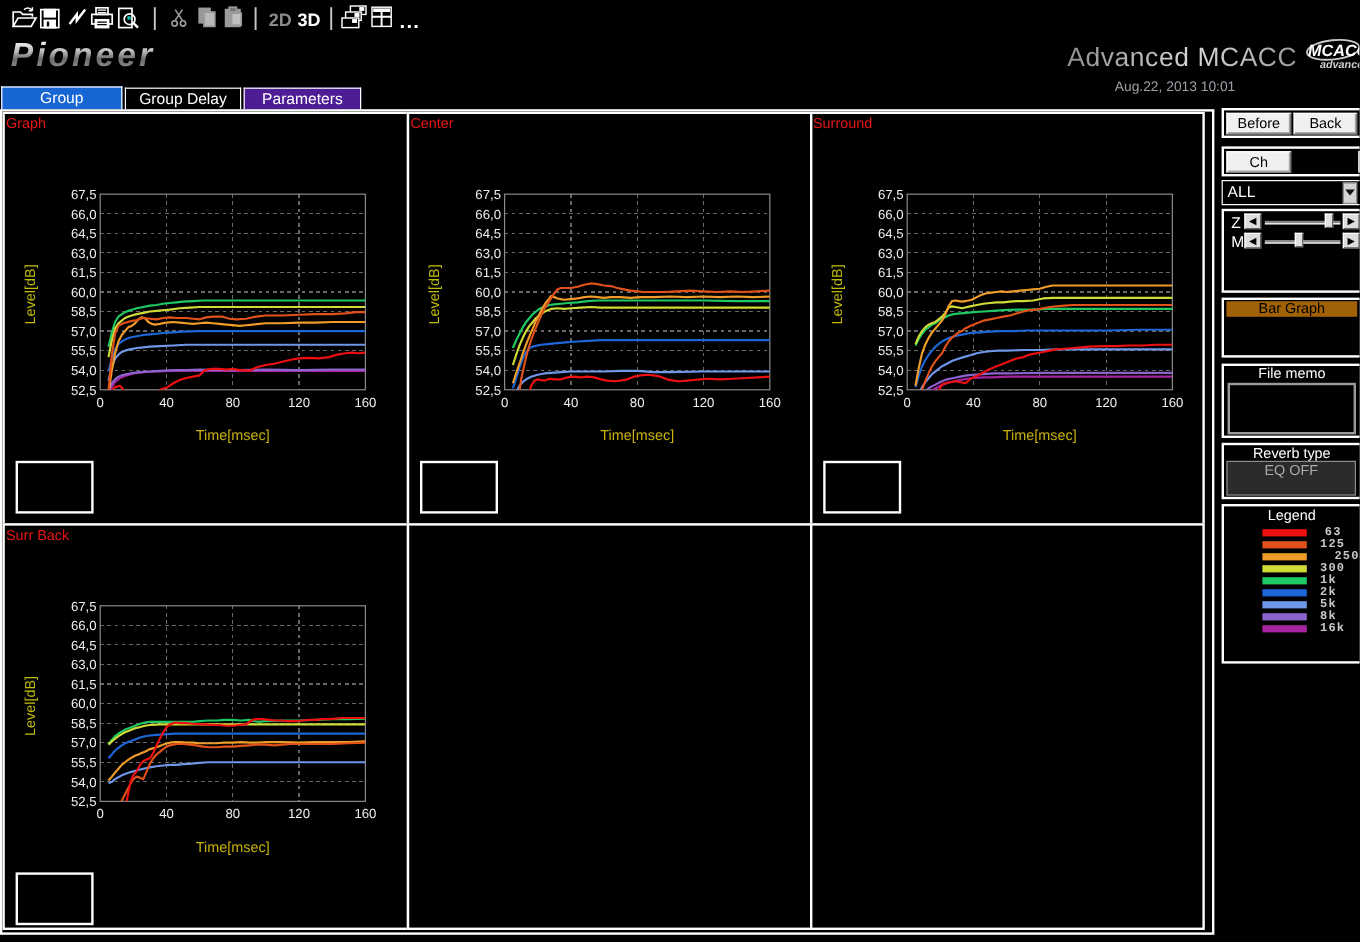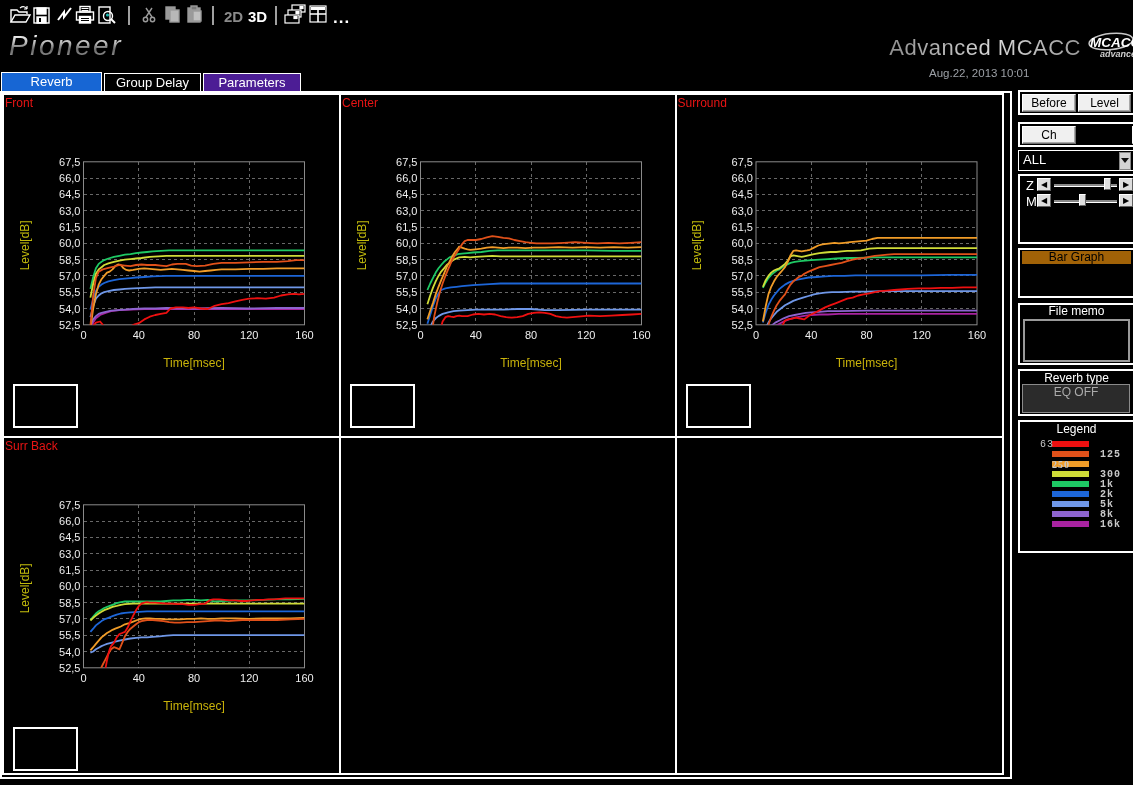--- a/index.html
+++ b/index.html
@@ -55,37 +55,37 @@
       <rect x="296" y="11.5" width="3" height="2" fill="#fff"></rect>
  <rect x="285" y="15" width="14" height="8"></rect>
       <rect x="294" y="16.5" width="3" height="2" fill="#fff"></rect>
  <rect x="310" y="6" width="16" height="16"></rect>
  <rect x="311" y="7" width="14" height="3" fill="#fff" stroke="none"></rect>
  <path d="M310 14 l16 0 M318 10 l0 12" stroke-width="1.6"></path>
 </g>
 <text x="333" y="23" fill="#fff" font-size="17" font-weight="bold" letter-spacing="1" font-family="Liberation Sans">...</text>
 </svg>
 <div class="abs" style="left:9px;top:30px;width:200px;height:30px">
-<span style="font-size:28px;font-weight:normal;font-style:italic;letter-spacing:2.5px;
+<span style="font-size:28px;font-weight:bold;font-style:italic;letter-spacing:2.5px;
 background:linear-gradient(#ededed 18%,#b8b8b8 42%,#6a6a6a 62%,#9a9a9a 95%);
 -webkit-background-clip:text;background-clip:text;color:transparent">Pioneer</span></div>
 <div class="abs" style="left:700px;top:35px;width:381px;height:28px;text-align:right;white-space:nowrap">
 <span style="font-size:22px;letter-spacing:0.5px;background:linear-gradient(90deg,#8f8f8f,#d8d8d8 55%,#9a9a9a);-webkit-background-clip:text;background-clip:text;color:transparent">Advanced MCACC</span></div>
 <svg class="abs" style="left:1088px;top:27px" width="45" height="32" viewBox="0 0 45 32">
 <ellipse cx="23" cy="14.5" rx="22" ry="8" fill="none" stroke="#c8c8c8" stroke-width="1.5" transform="rotate(-6 23 14.5)"></ellipse>
 <text x="2" y="20" fill="#fff" font-size="13.5" font-weight="bold" font-style="italic" font-family="Liberation Sans">MCACC</text>
 <text x="12" y="30" fill="#cfcfcf" font-size="9" font-weight="bold" font-style="italic" font-family="Liberation Sans">advanced</text>
 </svg>
 <div class="abs" style="left:929px;top:67px;width:200px;color:#9ca0a6;font-size:11.5px">Aug.22, 2013 10:01</div>
-<div class="abs" style="left:1px;top:72px;width:101px;height:19px;background:#1766d4;border:1px solid #fff;border-bottom:none;color:#fff;font-size:13px;text-align:center;line-height:18px">Reverb</div>
+<div class="abs" style="left:1px;top:72px;width:101px;height:19px;background:#1766d4;border:1px solid #fff;border-bottom:none;color:#fff;font-size:13px;text-align:center;line-height:18px">Group</div>
 <div class="abs" style="left:104px;top:73px;width:97px;height:18px;background:#000;border:1px solid #fff;border-bottom:none;color:#fff;font-size:13px;text-align:center;line-height:17px">Group Delay</div>
 <div class="abs" style="left:203px;top:73px;width:98px;height:18px;background:#4c1d95;border:1px solid #fff;border-bottom:none;color:#fff;font-size:13px;text-align:center;line-height:17px">Parameters</div>
 <div class="abs" style="left:0;top:91px;width:1012px;height:687.5px;border:2px solid #fff"></div>
 <div class="panel" style="left:2px;top:93px;width:339px;height:345px"></div>
-<div class="ptitle" style="left:5px;top:96px">Front</div>
+<div class="ptitle" style="left:5px;top:96px">Graph</div>
 <div class="sbox" style="left:13px;top:384px;width:65px;height:44px"></div>
 <div class="panel" style="left:339px;top:93px;width:337.5px;height:345px"></div>
 <div class="ptitle" style="left:342px;top:96px">Center</div>
 <div class="sbox" style="left:350px;top:384px;width:65px;height:44px"></div>
 <div class="panel" style="left:674.5px;top:93px;width:329px;height:345px"></div>
 <div class="ptitle" style="left:677.5px;top:96px">Surround</div>
 <div class="sbox" style="left:685.5px;top:384px;width:65px;height:44px"></div>
 <div class="panel" style="left:2px;top:436px;width:339px;height:339px"></div>
 <div class="ptitle" style="left:5px;top:439px">Surr Back</div>
 <div class="sbox" style="left:13px;top:727px;width:65px;height:44px"></div>
@@ -288,21 +288,21 @@
       <polyline points="90.4,631.9 93.2,628.7 95.9,625.4 98.7,623.2 101.5,621.1 104.2,619.4 108.4,617.8 112.5,616.2 116.7,614.6 120.8,613.5 124.9,612.9 130.5,612.4 138.8,611.8 147.0,611.3 155.3,611.3 166.4,611.3 194.0,611.3 221.6,611.3 249.2,611.3 276.9,611.3 304.5,611.3" stroke="#1d66d8"></polyline>
       <polyline points="90.4,620.0 93.2,616.7 95.9,613.5 98.7,611.3 101.5,609.7 104.2,608.0 108.4,606.4 112.5,604.8 116.7,603.1 120.8,602.1 124.9,601.5 130.5,601.5 136.0,601.5 144.3,601.5 152.6,601.5 160.8,601.5 166.4,601.0 173.3,600.4 180.2,600.4 187.1,599.9 194.0,599.9 200.9,600.4 207.8,599.9 214.7,601.5 221.6,601.0 235.4,600.4 249.2,600.4 263.1,599.9 276.9,599.3 290.7,599.3 304.5,598.8" stroke="#1ec964"></polyline>
       <polyline points="90.4,620.5 93.2,617.8 95.9,615.6 98.7,613.5 101.5,611.8 104.2,610.2 108.4,608.6 112.5,606.9 116.7,605.9 120.8,604.8 124.9,604.2 133.2,603.7 141.5,603.7 152.6,603.7 166.4,603.7 194.0,603.7 221.6,603.7 249.2,603.7 276.9,603.7 304.5,603.7" stroke="#cfdc38"></polyline>
       <polyline points="90.4,650.4 93.2,647.2 95.9,643.9 98.7,640.6 101.5,637.4 104.2,635.2 107.0,633.0 109.7,631.4 112.5,629.8 115.3,628.7 118.0,627.6 120.8,626.5 124.9,624.3 129.1,623.2 133.2,621.6 137.4,620.0 141.5,618.9 145.7,618.4 149.8,618.4 155.3,618.9 160.8,618.9 166.4,619.4 173.3,619.4 180.2,619.4 187.1,618.9 194.0,618.9 200.9,618.4 207.8,618.9 214.7,618.9 221.6,618.4 235.4,618.4 249.2,618.9 263.1,618.4 276.9,618.4 290.7,618.4 304.5,617.8" stroke="#f09c28"></polyline>
       <polyline points="97.3,677.6 100.1,670.0 102.8,664.5 105.6,659.1 108.4,653.7 111.1,649.3 113.9,647.2 116.7,648.2 119.4,649.3 122.2,642.8 124.9,636.3 127.7,631.9 130.5,628.7 133.2,626.5 136.0,624.3 138.8,622.2 141.5,621.1 144.3,620.5 147.0,620.0 152.6,620.0 158.1,620.5 163.6,621.1 169.1,622.2 174.7,622.7 180.2,622.7 187.1,622.2 194.0,622.2 200.9,621.6 207.8,621.1 214.7,620.5 221.6,620.5 228.5,621.1 235.4,620.5 242.3,620.0 249.2,620.0 263.1,620.0 276.9,620.0 290.7,619.4 304.5,618.9" stroke="#e1511a"></polyline>
       <polyline points="101.5,679.8 104.2,673.2 105.6,667.8 107.0,660.2 108.4,653.7 109.7,649.3 111.1,646.1 113.9,642.8 116.7,637.4 119.4,634.1 122.2,633.0 124.9,631.9 127.7,627.6 130.5,621.1 133.2,615.6 136.0,610.2 138.8,605.9 141.5,603.7 144.3,602.6 147.0,602.1 149.8,602.6 155.3,602.6 160.8,603.1 166.4,603.7 171.9,603.7 177.4,604.2 182.9,604.2 188.5,604.8 194.0,604.8 199.5,604.2 205.1,603.7 207.8,601.5 210.6,599.9 213.3,599.3 218.9,599.3 224.4,599.9 229.9,600.4 235.4,600.4 241.0,601.0 246.5,601.0 252.0,600.4 257.5,599.9 263.1,599.9 268.6,599.3 274.1,599.3 279.6,598.8 285.2,598.3 290.7,598.3 304.5,598.3" stroke="#ee1010"></polyline>
     </g>
 </svg>
 <div class="sidebox" style="top:90px;height:25px"></div>
 <div class="btn" style="left:1022px;top:94px;width:54px;height:18px;line-height:16px">Before</div>
-<div class="btn" style="left:1078px;top:94px;width:53px;height:18px;line-height:16px">Level</div>
+<div class="btn" style="left:1078px;top:94px;width:53px;height:18px;line-height:16px">Back</div>
 <div class="sidebox" style="top:122px;height:25px"></div>
 <div class="btn" style="left:1022px;top:126px;width:54px;height:18px;line-height:16px">Ch</div>
 <div class="btn" style="left:1132px;top:126px;width:53px;height:18px;line-height:16px">Freq</div>
 <div class="sidebox" style="top:150px;height:21px;border-width:1px"></div>
 <div class="abs" style="left:1023px;top:152px;color:#fff;font-size:13px">ALL</div>
 <div class="abs" style="left:1119px;top:151.5px;width:12px;height:18px;background:#d4d4d4;border:1px solid #888"></div>
 <svg class="abs" style="left:1121px;top:157px" width="9" height="7">
     <path d="M0 1 L8 1 L4 6 Z" fill="#111"></path>
   </svg>
 <div class="sidebox" style="top:174px;height:70px"></div>
@@ -320,25 +320,25 @@
 <div class="abs" style="left:1022px;top:251px;width:109px;height:13px;background:#a16207;color:#000;font-size:12px;text-align:center;line-height:13px">Bar Graph</div>
 <div class="sidebox" style="top:303px;height:62px"></div>
 <div class="abs" style="left:1018px;top:304px;width:117px;text-align:center;color:#fff;font-size:12px">File memo</div>
 <div class="abs" style="left:1023px;top:319px;width:107px;height:43px;border:2px solid #9a9a9a;background:#000"></div>
 <div class="sidebox" style="top:369px;height:47px"></div>
 <div class="abs" style="left:1018px;top:371px;width:117px;text-align:center;color:#fff;font-size:12px">Reverb type</div>
 <div class="abs" style="left:1022px;top:384px;width:108px;height:29px;border:1px solid #8a8a8a;background:#2b2b2b;color:#aaa;font-size:12px;text-align:center;line-height:14px">EQ OFF</div>
 <div class="sidebox" style="top:420px;height:133px"></div>
 <div class="abs" style="left:1018px;top:422px;width:117px;text-align:center;color:#fff;font-size:12px">Legend</div>
 <div class="abs" style="left:1052px;top:441px;width:37px;height:6px;background:#ee1010"></div>
-<div class="abs" style="left:1040px;top:439px;color:#c8c8c8;font-size:10px;font-weight:normal;font-family:'Liberation Mono',monospace;letter-spacing:1px">63</div>
+<div class="abs" style="left:1104px;top:439px;color:#c8c8c8;font-size:10px;font-weight:bold;font-family:'Liberation Mono',monospace;letter-spacing:1px">63</div>
 <div class="abs" style="left:1052px;top:451px;width:37px;height:6px;background:#e1511a"></div>
 <div class="abs" style="left:1100px;top:449px;color:#c8c8c8;font-size:10px;font-weight:bold;font-family:'Liberation Mono',monospace;letter-spacing:1px">125</div>
 <div class="abs" style="left:1052px;top:461px;width:37px;height:6px;background:#f09c28"></div>
-<div class="abs" style="left:1052px;top:459px;color:#c8c8c8;font-size:10px;font-weight:bold;font-family:Liberation Serif, serif;letter-spacing:1px">250</div>
+<div class="abs" style="left:1112px;top:459px;color:#c8c8c8;font-size:10px;font-weight:bold;font-family:Liberation Mono, monospace;letter-spacing:1px">250</div>
 <div class="abs" style="left:1052px;top:471px;width:37px;height:6px;background:#cfdc38"></div>
 <div class="abs" style="left:1100px;top:469px;color:#c8c8c8;font-size:10px;font-weight:bold;font-family:'Liberation Mono',monospace;letter-spacing:1px">300</div>
 <div class="abs" style="left:1052px;top:481px;width:37px;height:6px;background:#1ec964"></div>
 <div class="abs" style="left:1100px;top:479px;color:#c8c8c8;font-size:10px;font-weight:bold;font-family:'Liberation Mono',monospace;letter-spacing:1px">1k</div>
 <div class="abs" style="left:1052px;top:491px;width:37px;height:6px;background:#1d66d8"></div>
 <div class="abs" style="left:1100px;top:489px;color:#c8c8c8;font-size:10px;font-weight:bold;font-family:'Liberation Mono',monospace;letter-spacing:1px">2k</div>
 <div class="abs" style="left:1052px;top:501px;width:37px;height:6px;background:#6f97e8"></div>
 <div class="abs" style="left:1100px;top:499px;color:#c8c8c8;font-size:10px;font-weight:bold;font-family:'Liberation Mono',monospace;letter-spacing:1px">5k</div>
 <div class="abs" style="left:1052px;top:511px;width:37px;height:6px;background:#8d64cf"></div>
 <div class="abs" style="left:1100px;top:509px;color:#c8c8c8;font-size:10px;font-weight:bold;font-family:'Liberation Mono',monospace;letter-spacing:1px">8k</div>

